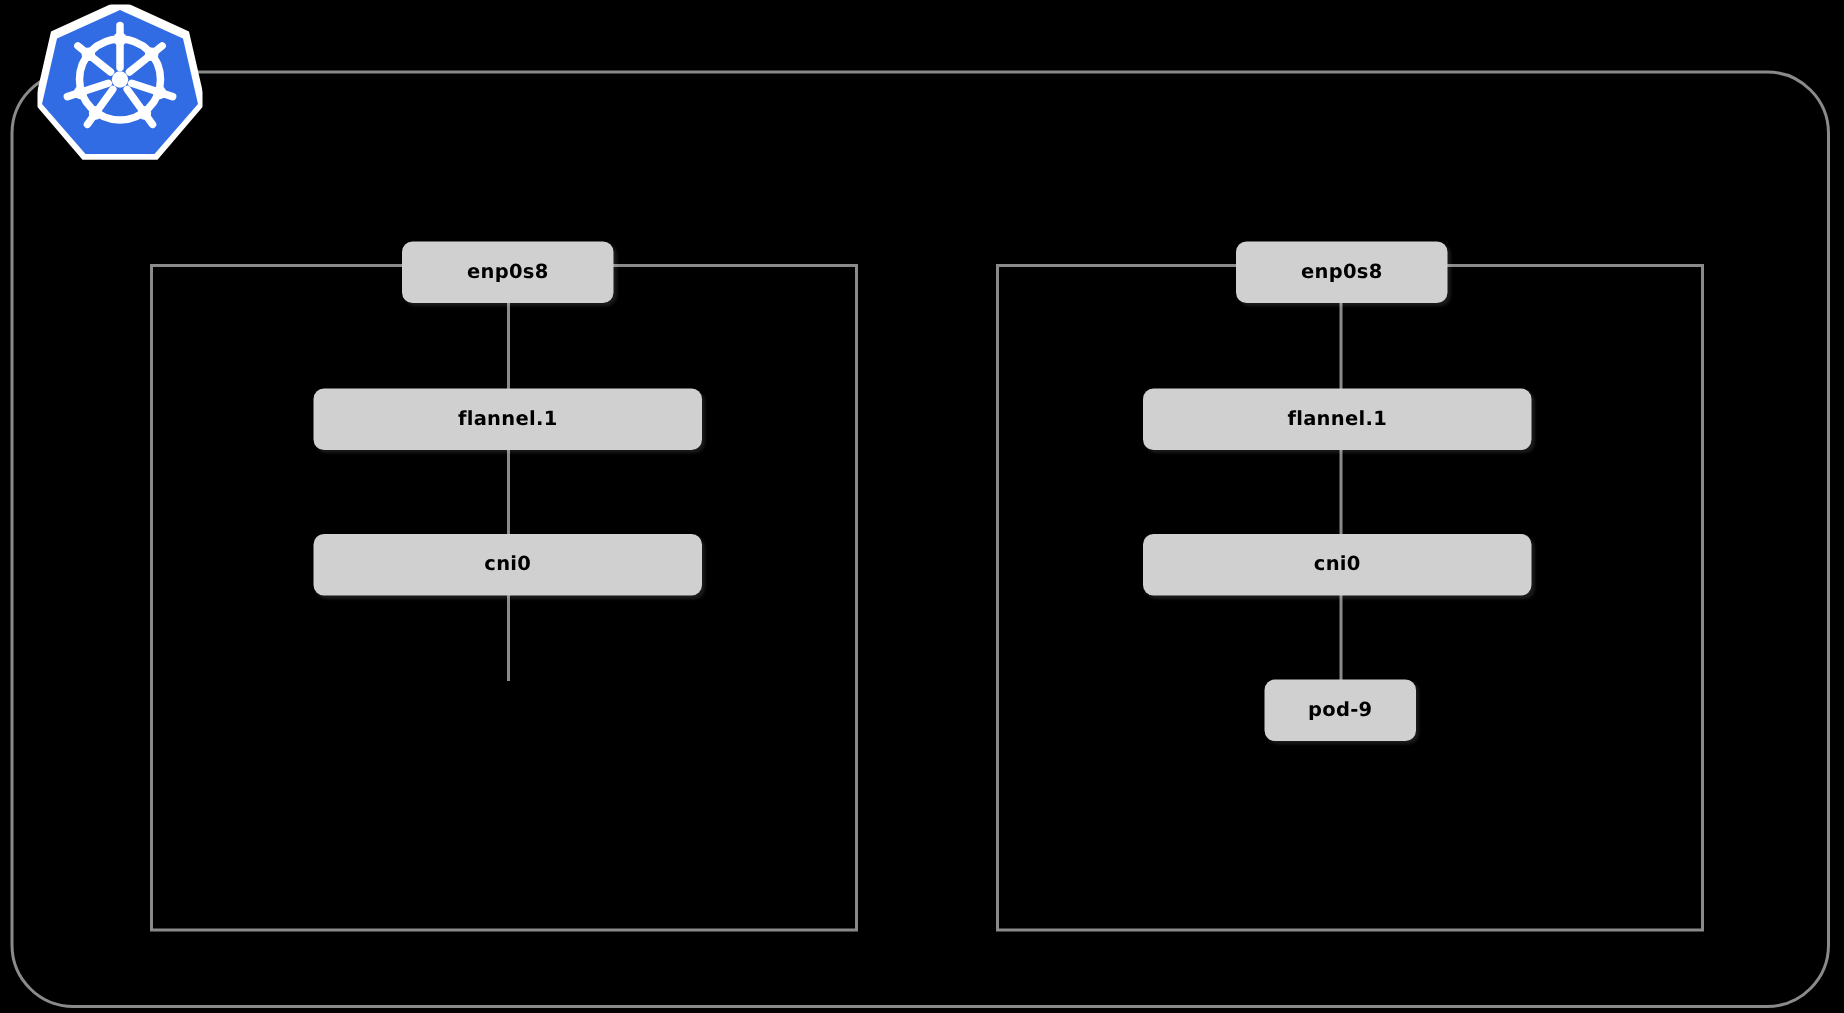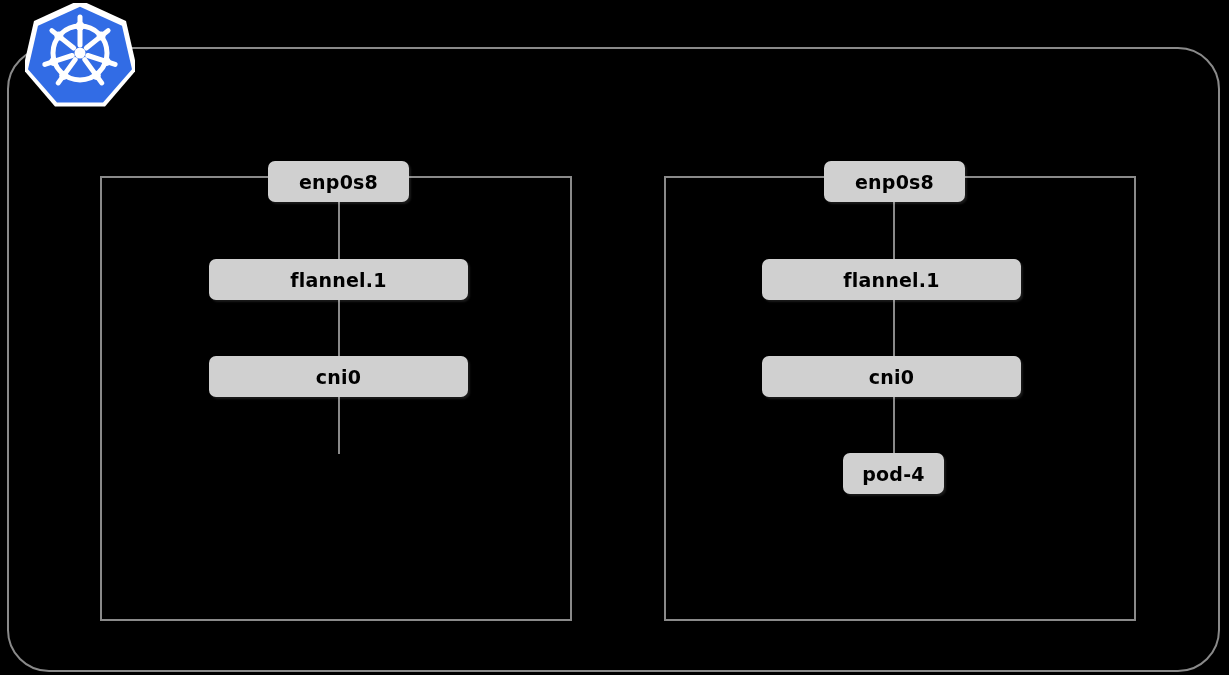--- a/index.html
+++ b/index.html
@@ -66,21 +66,21 @@
   }
 
   
   .comp {
     position: absolute;
     box-sizing: border-box;
     background: #d0d0d0;
     border-radius: 7px;
     color: #000000;
     font-weight: bold;
-    font-size: 19px;
+    font-size: 13px;
     letter-spacing: 0.2px;
     display: flex;
     align-items: center;
     justify-content: center;
     height: 41px;
     z-index: 4;
     box-shadow: 2px 2px 2px rgba(255,255,255,0.10);
   }
 
   
@@ -155,15 +155,15 @@
 
   <div class="node-box node-2"></div>
 
   <div class="conn ln-2a"></div>
   <div class="conn ln-2b"></div>
   <div class="conn ln-2c"></div>
 
   <div class="comp c-enp-2">enp0s8</div>
   <div class="comp c-flannel-2">flannel.1</div>
   <div class="comp c-cni-2">cni0</div>
-  <div class="comp c-pod-2">pod-4</div>
+  <div class="comp c-pod-2">pod-9</div>
 
 </div>
 
 </body></html>

